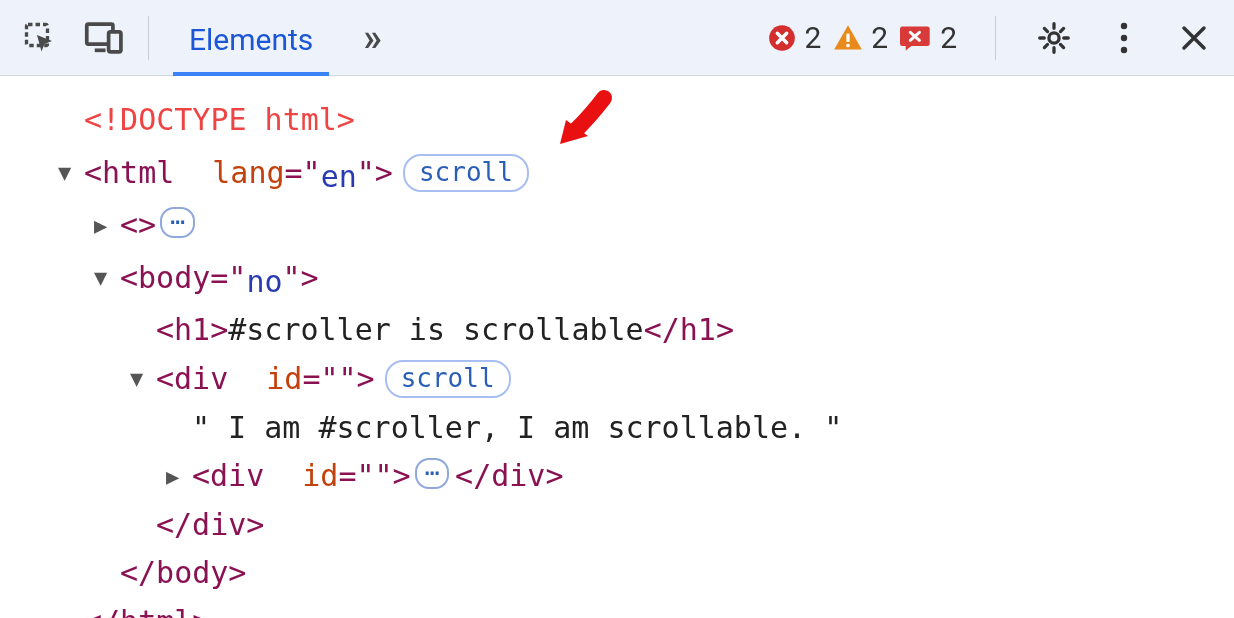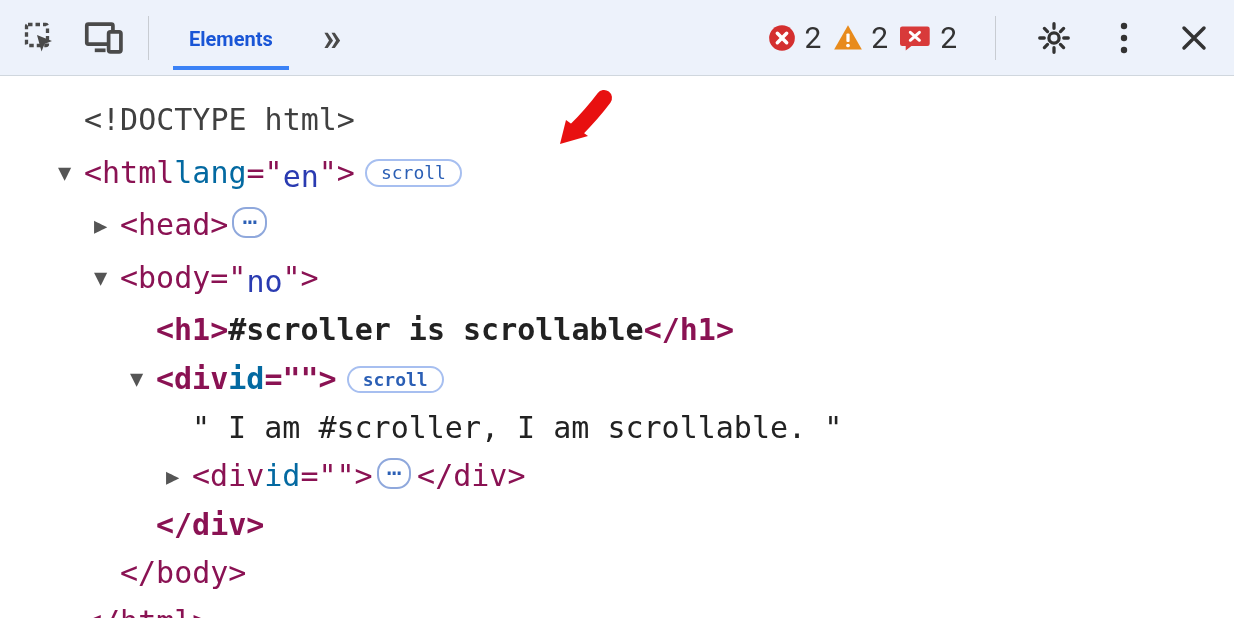--- a/index.html
+++ b/index.html
@@ -32,26 +32,26 @@
       justify-content: center;
       cursor: pointer;
       color: #4a4a4a;
     }
     .divider {
       width: 1px;
       height: 44px;
       background: #c8ccd2;
     }
     .tab {
-      font-size: 20px;
+      font-size: 30px;
       color: #1a56d6;
       padding: 20px 16px 17px;
       cursor: pointer;
       position: relative;
-      font-weight: 700;
+      font-weight: 400;
     }
     .tab.active::after {
       content: "";
       position: absolute;
       bottom: -2px;
       left: 0;
       right: 0;
       height: 4px;
       background: #3b82f6;
     }
@@ -97,45 +97,45 @@
       color: #222;
       position: relative;
     }
     .line {
       white-space: nowrap;
       display: flex;
       align-items: center;
     }
     .indent-1 { padding-left: 54px; }
     .indent-2 { padding-left: 90px; }
-    .indent-3 { padding-left: 126px; font-weight: bold; }
+    .indent-3 { padding-left: 126px; }
     .indent-4 { padding-left: 162px; }
     .toggle {
       display: inline-block;
       width: 26px;
       font-size: 22px;
       color: #555;
       cursor: pointer;
       user-select: none;
       margin-left: -26px;
       text-align: left;
       vertical-align: middle;
     }
-    .gray { color: #404040; }
+    .gray { color: #ef4444; }
     .tag-name { color: #8a1253; }
-    .attr-name { color: #0369a1; }
+    .attr-name { color: #c2410c; margin-left: 38px; }
     .attr-eq { color: #8a1253; }
     .attr-val { color: #2a3bb1; margin-top: 8px; }
     .text-black { color: #222; }
     .badge-scroll {
       display: inline-block;
       border: 2px solid #a7bff0;
       border-radius: 18px;
       padding: 0px 14px 0px;
-      font-size: 18px;
+      font-size: 26px;
       color: #2b5fb5;
       background: #fff;
       margin-left: 10px;
       cursor: pointer;
       line-height: 1.3;
     }
     .ellipsis-badge {
       display: inline-block;
       border: 2px solid #8fa8dc;
       border-radius: 14px;
@@ -257,21 +257,20 @@
       <span class="attr-name">lang</span>
       <span class="attr-eq">="</span>
       <span class="attr-val">en</span>
       <span class="tag-name">"&gt;</span>
     <span class="badge-scroll">scroll</span>
   </div>
 
   <div class="line indent-2">
     <span class="toggle">▶</span>
     <span class="tag-name">&lt;</span>
-      <span class="tag-name">head</span>
       <span class="tag-name">&gt;</span>
     <span class="ellipsis-badge">⋯</span>
   </div>
 
   <div class="line indent-2">
     <span class="toggle">▼</span>
     <span class="tag-name">&lt;</span>
       <span class="tag-name">body</span>
       <span> </span>
       <span class="attr-eq">="</span>

